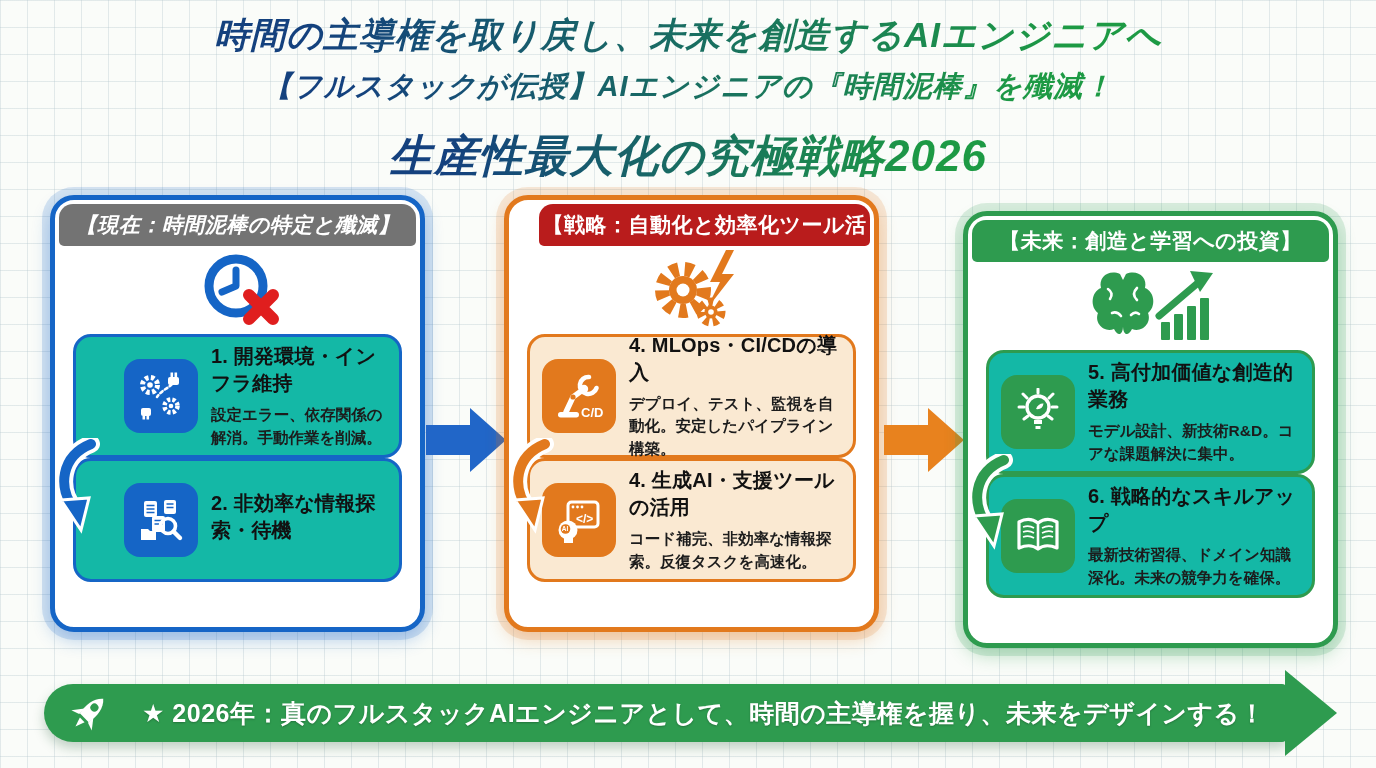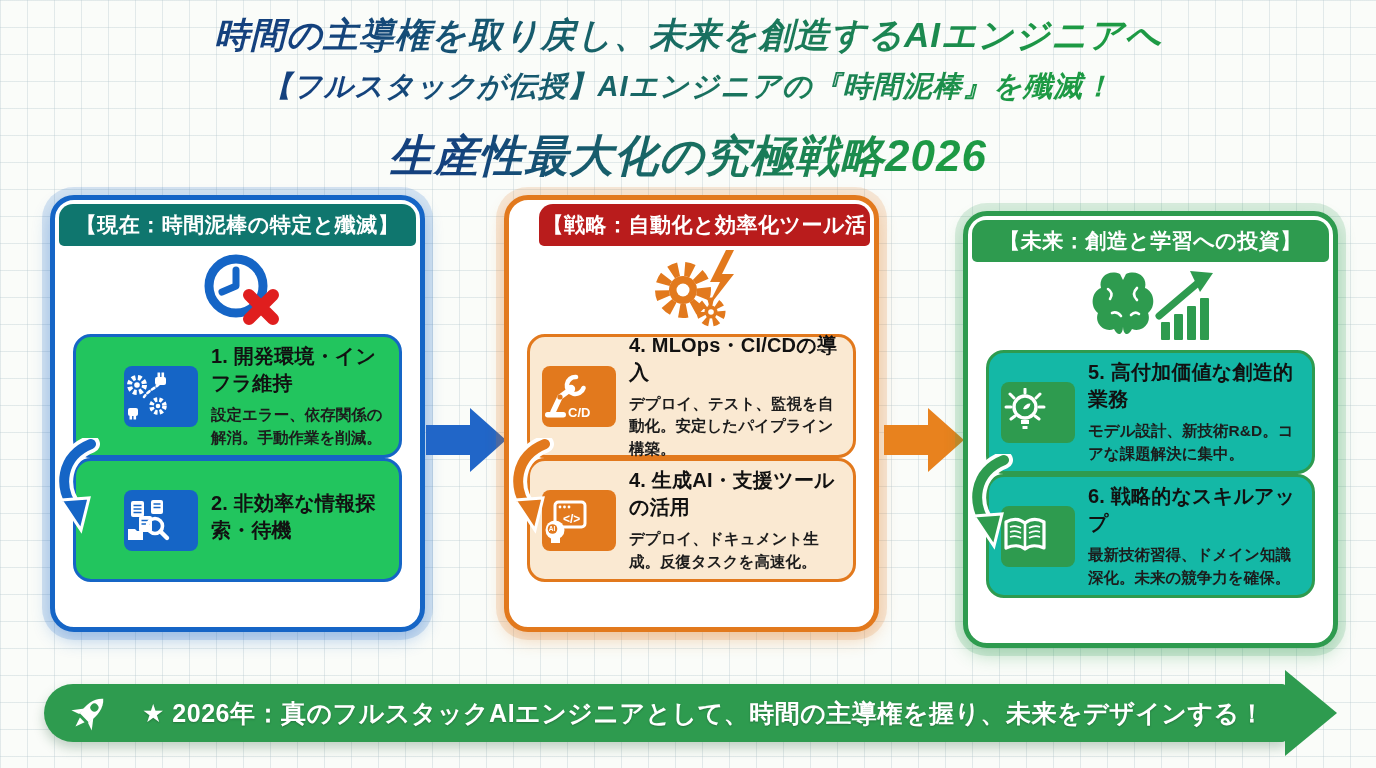--- a/index.html
+++ b/index.html
@@ -34,35 +34,35 @@
     background:#fff;border-radius:24px;box-sizing:border-box;
     padding:4px;
   }
   .panel.blue{border:5px solid #1565c6;box-shadow:0 0 0 8px rgba(21,101,198,.16),0 8px 18px rgba(21,101,198,.30);}
   .panel.orange{border:5px solid #e2791d;box-shadow:0 0 0 8px rgba(226,121,29,.16),0 8px 18px rgba(226,121,29,.30);}
   .panel.green{border:5px solid #2e9b4f;box-shadow:0 0 0 8px rgba(46,155,79,.16),0 8px 18px rgba(46,155,79,.30);margin-top:16px;}
   .panel-header{
     height:42px;line-height:42px;border-radius:14px 14px 5px 5px;
     text-align:center;color:#fff;font-size:21px;font-weight:bold;letter-spacing:0.5px;
   }
-  .blue .panel-header{background:#0f766e;}
+  .blue .panel-header{background:#737373;font-style:italic;}
   .orange .panel-header{background:#b91c1c;margin-left:26px;}
   .green .panel-header{background:#2e9b4f;}
   .panel-icon{height:88px;display:flex;align-items:center;justify-content:center;}
   .cards{position:relative;padding:0 14px;}
   .card{
     display:flex;align-items:center;box-sizing:border-box;height:124px;
     border-radius:18px;padding:10px 12px;
   }
-  .blue .card{background:#22c55e;border:3px solid #1565c6;padding-left:48px;}
+  .blue .card{background:#14b8a6;border:3px solid #1565c6;padding-left:48px;}
   .orange .card{background:#fae9d2;border:3px solid #e2791d;}
   .green .card{background:#14b8a6;border:3px solid #2e9b4f;}
   .card-icon{
-    flex:0 0 74px;width:74px;height:61px;border-radius:8px;
-    display:flex;align-items:center;justify-content:flex-start;margin-right:13px;
+    flex:0 0 74px;width:74px;height:74px;border-radius:16px;
+    display:flex;align-items:center;justify-content:center;margin-right:13px;
   }
   .blue .card-icon{background:#1565c6;}
   .orange .card-icon{background:#e2791d;}
   .green .card-icon{background:#2e9b4f;}
   .card-title{font-size:20px;font-weight:bold;color:#111;margin-bottom:7px;letter-spacing:0.2px;}
   .card-desc{font-size:15.5px;font-weight:600;color:#1c1c1c;line-height:1.45;}
   
   .curve-arrow{position:absolute;left:-10px;top:104px;width:64px;height:96px;z-index:3;pointer-events:none;}
   
   .fat-arrow{position:absolute;top:402px;width:80px;height:76px;}
@@ -200,21 +200,21 @@
               <circle cx="27" cy="11" r="1.4" fill="#fff"></circle>
             <text x="21" y="27" font-size="12" font-weight="bold" fill="#fff" font-family="Liberation Sans, sans-serif">&lt;/&gt;</text>
             <circle cx="13" cy="34" r="9.5" fill="#fff"></circle>
             <rect x="9" y="40" width="9" height="7" fill="#fff"></rect>
             <circle cx="10.5" cy="33" r="4.8" fill="#e2791d"></circle>
             <text x="6.8" y="35.4" font-size="6.5" font-weight="bold" fill="#fff" font-family="Liberation Sans, sans-serif">AI</text>
           </svg>
         </div>
         <div class="card-text">
           <div class="card-title">4. 生成AI・支援ツールの活用</div>
-          <div class="card-desc">デプロイ、ドキュメント生成。反復タスクを高速化。</div>
+          <div class="card-desc">コード補完、非効率な情報探索。反復タスクを高速化。</div>
         </div>
       </div>
     </div>
   </section>
 
   <svg id="arrow-2" class="fat-arrow" viewBox="0 0 80 76">
     <polygon points="0,23 44,23 44,6 80,38 44,70 44,53 0,53" fill="#e8821e"></polygon>
   </svg>
 
   <section class="panel green" style="left:963px">

